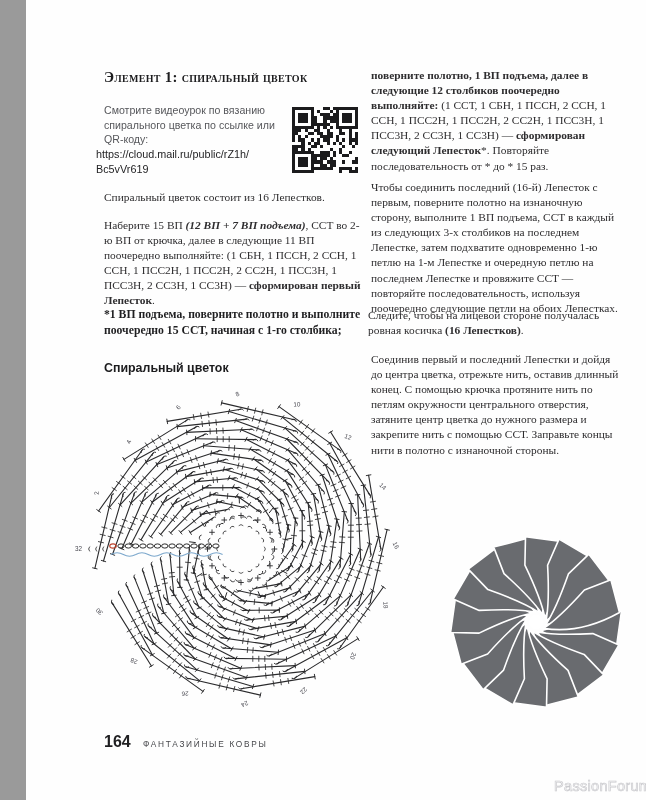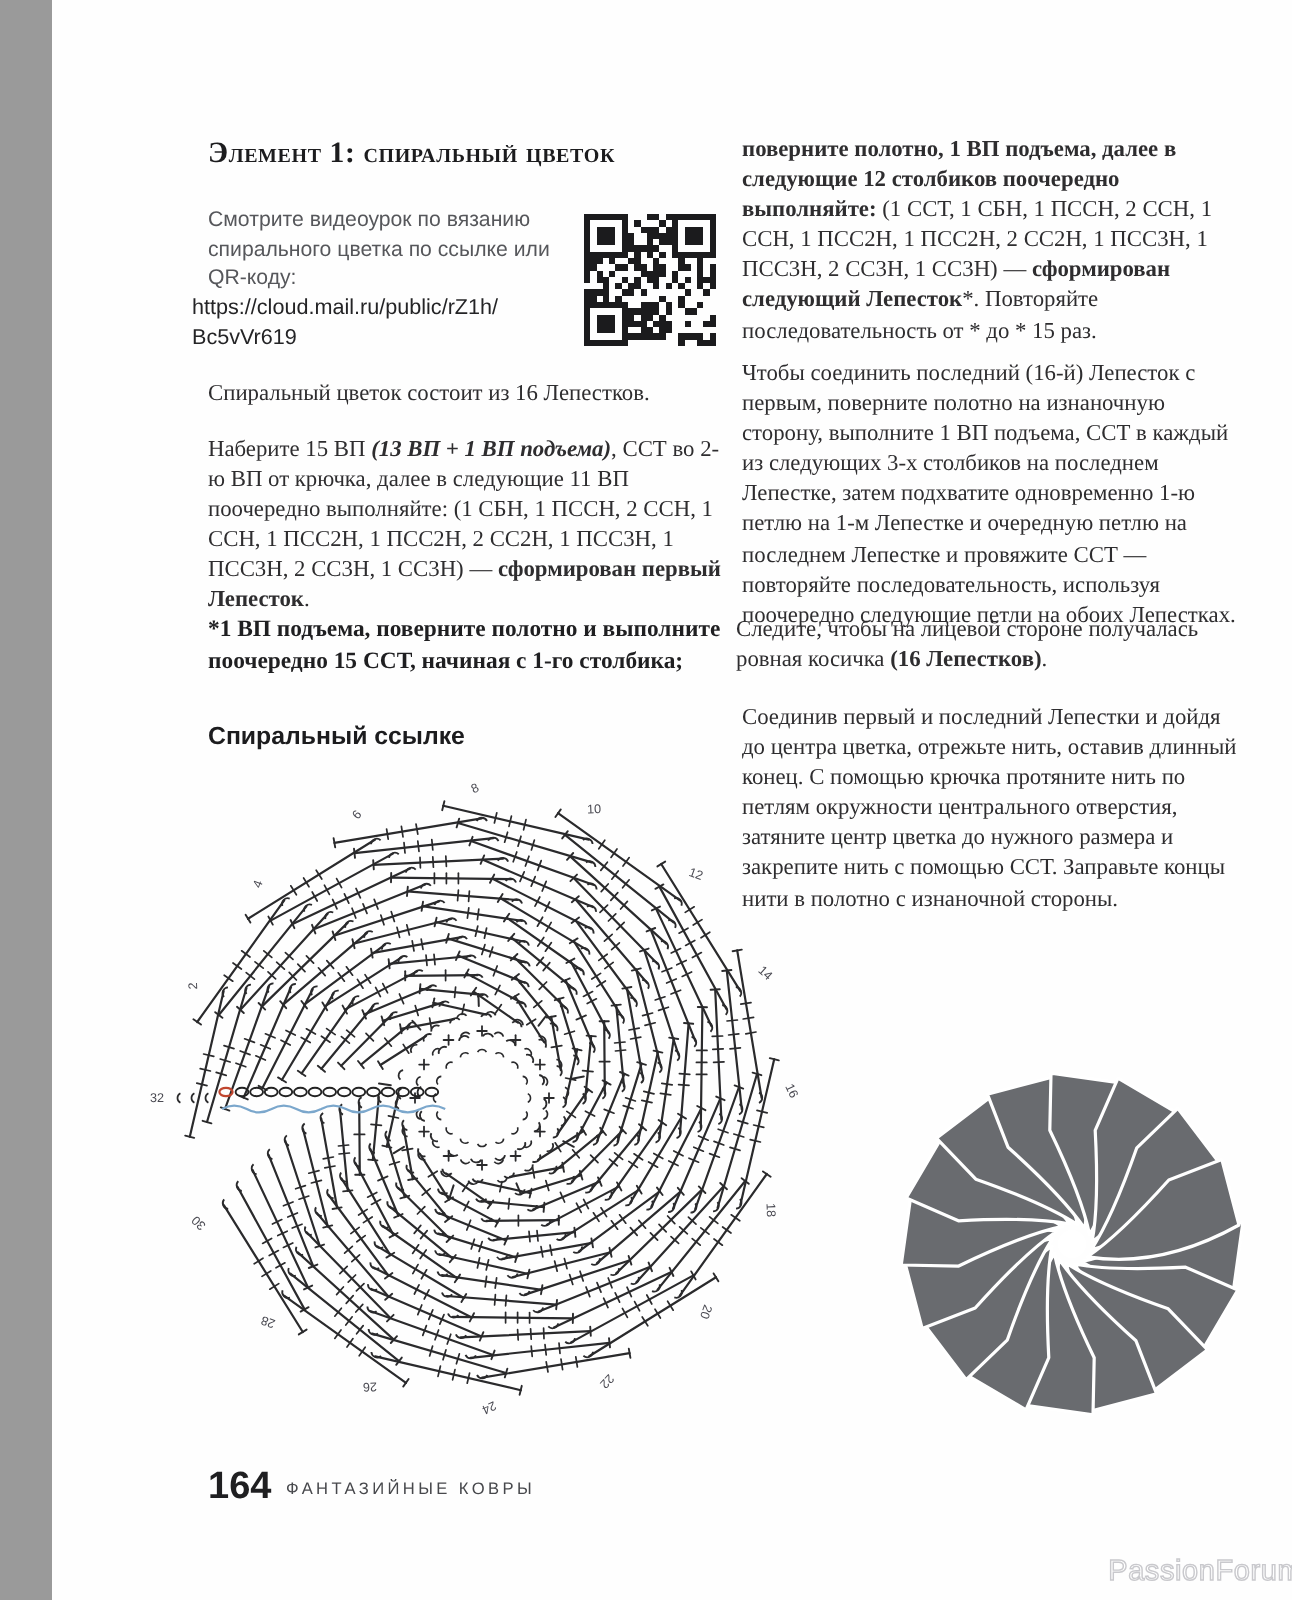--- a/index.html
+++ b/index.html
@@ -18,21 +18,21 @@
   #lp1{left:78px;top:190px;width:262px;}
   #lp2{left:78px;top:218px;width:260px;}
   #lp3{left:78px;top:307px;width:264px;font-weight:bold;font-size:11.7px;line-height:15.6px;color:#1f1f21;}
   #dheading{left:78px;top:361px;font-size:12.4px;font-weight:bold;color:#1c1c1e;}
   #rp1{left:345px;top:68px;width:249px;}
   #rp2{left:345px;top:180px;width:249px;}
   #rp3{left:342px;top:308px;width:249px;}
   #rp4{left:345px;top:352px;width:249px;}
   #diagram{left:45px;top:388px;}
   #flower{left:408px;top:528px;}
-  #pagenum{left:78px;top:733px;font-size:19px;font-weight:bold;color:#1f1f21;}
+  #pagenum{left:78px;top:733px;font-size:16px;font-weight:bold;color:#1f1f21;}
   #booktitle{left:117px;top:739px;font-size:8.3px;letter-spacing:1.7px;color:#47484c;}
   #watermark{right:3px;top:778px;font-size:14.5px;font-weight:normal;color:#ffffff;
              -webkit-text-stroke:.7px #c9c9cd;letter-spacing:.3px;}
 </style>
 </head>
 <body>
 
 <div id="page">
   <div class="abs" id="title">Элемент 1: спиральный цветок</div>
 
@@ -283,23 +283,23 @@
         <rect x="5" y="20" width="1" height="1"></rect>
         <rect x="6" y="20" width="1" height="1"></rect>
         <rect x="15" y="20" width="1" height="1"></rect>
         <rect x="18" y="20" width="1" height="1"></rect>
         <rect x="19" y="20" width="1" height="1"></rect>
         <rect x="20" y="20" width="1" height="1"></rect>
       </g>
     </svg>
 
   <div class="abs serif" id="lp1">Спиральный цветок состоит из 16 Лепестков.</div>
-  <div class="abs serif" id="lp2"><span>Наберите 15 ВП </span><span class="b i">(13 ВП + 1 ВП подъема)</span><span>, ССТ во 2-ю ВП от крючка, далее в следующие 11 ВП поочередно выполняйте: (1 СБН, 1 ПССН, 2 ССН, 1 ССН, 1 ПСС2Н, 1 ПСС2Н, 2 СС2Н, 1 ПСС3Н, 1 ПСС3Н, 2 СС3Н, 1 СС3Н) — </span><span class="b">сформирован первый Лепесток</span><span>.</span></div>
+  <div class="abs serif" id="lp2"><span>Наберите 15 ВП </span><span class="b i">(12 ВП + 7 ВП подъема)</span><span>, ССТ во 2-ю ВП от крючка, далее в следующие 11 ВП поочередно выполняйте: (1 СБН, 1 ПССН, 2 ССН, 1 ССН, 1 ПСС2Н, 1 ПСС2Н, 2 СС2Н, 1 ПСС3Н, 1 ПСС3Н, 2 СС3Н, 1 СС3Н) — </span><span class="b">сформирован первый Лепесток</span><span>.</span></div>
   <div class="abs serif" id="lp3">*1 ВП подъема, поверните полотно и выполните поочередно 15 ССТ, начиная с 1-го столбика;</div>
-  <div class="abs sans" id="dheading">Спиральный ссылке</div>
+  <div class="abs sans" id="dheading">Спиральный цветок</div>
 
   <div class="abs serif" id="rp1"><span class="b">поверните полотно, 1 ВП подъема, далее в следующие 12 столбиков поочередно выполняйте:</span><span> (1 ССТ, 1 СБН, 1 ПССН, 2 ССН, 1 ССН, 1 ПСС2Н, 1 ПСС2Н, 2 СС2Н, 1 ПСС3Н, 1 ПСС3Н, 2 СС3Н, 1 СС3Н) — </span><span class="b">сформирован следующий Лепесток</span><span>*. Повторяйте последовательность от * до * 15 раз.</span></div>
   <div class="abs serif" id="rp2">Чтобы соединить последний (16-й) Лепесток с первым, поверните полотно на изнаночную сторону, выполните 1 ВП подъема, ССТ в каждый из следующих 3-х столбиков на последнем Лепестке, затем подхватите одновременно 1-ю петлю на 1-м Лепестке и очередную петлю на последнем Лепестке и провяжите ССТ — повторяйте последовательность, используя поочередно следующие петли на обоих Лепестках.</div>
   <div class="abs serif" id="rp3"><span>Следите, чтобы на лицевой стороне получалась ровная косичка </span><span class="b">(16 Лепестков)</span><span>.</span></div>
   <div class="abs serif" id="rp4">Соединив первый и последний Лепестки и дойдя до центра цветка, отрежьте нить, оставив длинный конец. С помощью крючка протяните нить по петлям окружности центрального отверстия, затяните центр цветка до нужного размера и закрепите нить с помощью ССТ. Заправьте концы нити в полотно с изнаночной стороны.</div>
 
   <svg class="abs" id="diagram" width="352" height="352" viewBox="0 0 352 352">
       <path d="M-2.6 1.3 A2.9 2.9 0 0 1 2.6 1.3" fill="none" stroke="#2a2a2c" stroke-width="0.9" transform="translate(149.6 136.3) rotate(-39.5) scale(1)"></path>
       <path d="M-2.6 1.3 A2.9 2.9 0 0 1 2.6 1.3" fill="none" stroke="#2a2a2c" stroke-width="0.9" transform="translate(142.0 130.0) rotate(-42.1) scale(1)"></path>
       <path d="M-2.6 1.3 A2.9 2.9 0 0 1 2.6 1.3" fill="none" stroke="#2a2a2c" stroke-width="0.9" transform="translate(133.8 124.3) rotate(-44.6) scale(1)"></path>

